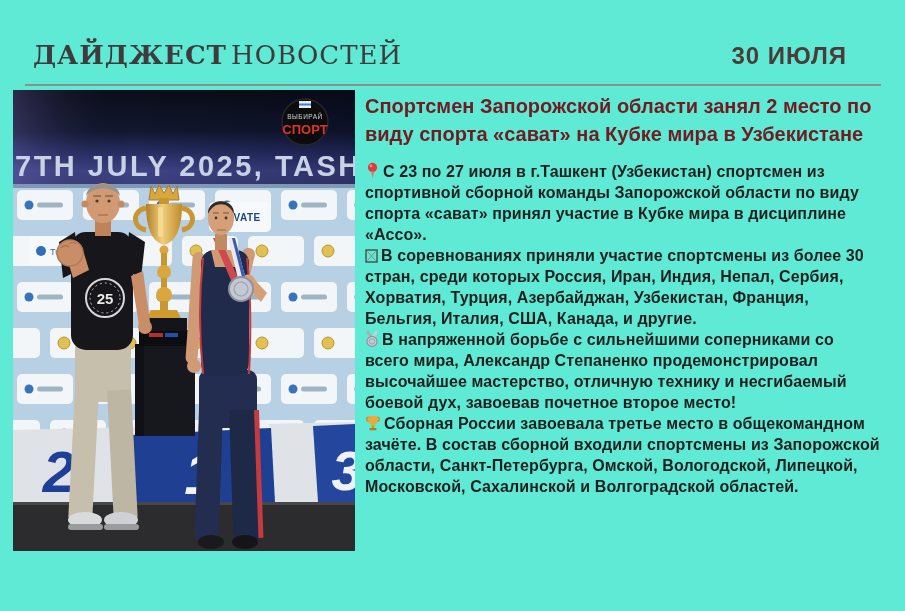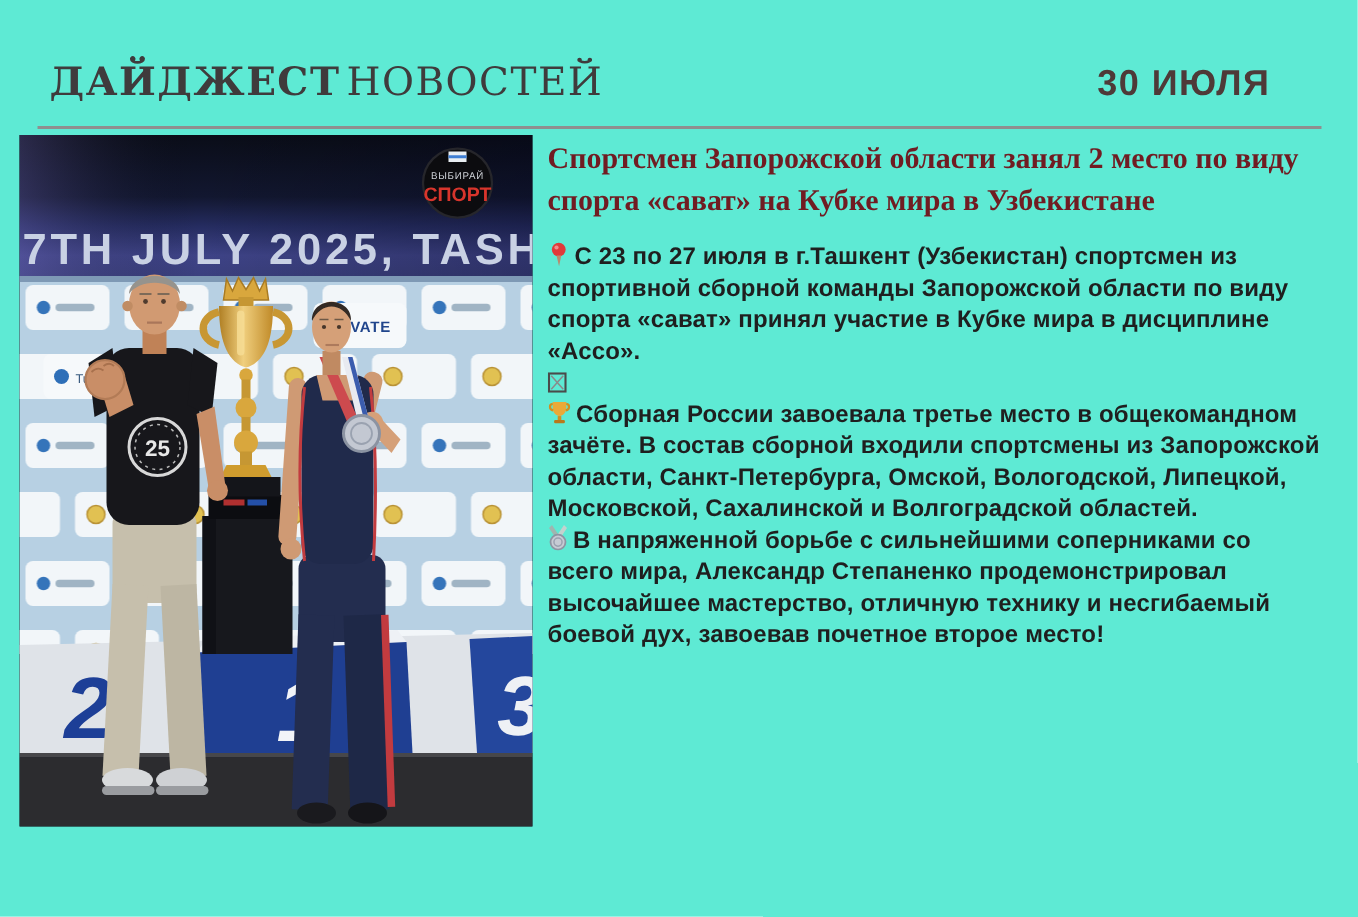--- a/index.html
+++ b/index.html
@@ -17,21 +17,21 @@
   .hdr-title .t-reg  { font-weight:normal; margin-left:4px; }
   .hdr-date { font-size:24px; font-weight:bold; color:#4e3a38; letter-spacing:1px; }
   .divider { position:absolute; left:25px; top:84px; width:856px; height:0;
              border-top:2px solid #8f8f8f; }
   
   .main { position:absolute; left:0; top:90px; display:flex; width:905px; }
   .photo { width:342px; height:461px; margin-left:13px; flex:none; background:#0b0e1b; }
   .photo svg { display:block; width:342px; height:461px; }
   .photo text { font-family:"Liberation Sans", sans-serif; }
   .article { width:516px; margin-left:10px; margin-top:0; }
-  .headline { font-family:Liberation Serif, serif; font-weight:bold; font-size:20px;
+  .headline { font-family:Liberation Sans, sans-serif; font-weight:bold; font-size:20px;
               line-height:1.4; color:#701c22; margin-top:2px; }
   .body-text { margin-top:13px; font-size:16px; line-height:21px; color:#1f1f1f;
                letter-spacing:0.1px; }
   .body-text p { margin:0;font-weight:bold; }
   .em { display:inline-block; vertical-align:-2px; margin-right:3px; line-height:0; }
   .em svg { display:block; }
 </style>
 </head>
 <body>
 
@@ -207,30 +207,30 @@
       <h1 class="headline">Спортсмен Запорожской области занял 2 место по виду спорта «сават» на Кубке мира в Узбекистане</h1>
       <div class="body-text">
         <p><span class="em"><svg width="15" height="17" viewBox="0 0 15 17">
                 <circle cx="7.5" cy="5.4" r="4.6" fill="#e03a3a"></circle>
                 <circle cx="6" cy="4" r="1.4" fill="#f28b8b"></circle>
                 <polygon points="6,9.4 7.7,16.5 9.2,9.4" fill="#bb8a6c"></polygon>
               </svg></span><span>С 23 по 27 июля в г.Ташкент (Узбекистан) спортсмен из спортивной сборной команды Запорожской области по виду спорта «сават» принял участие в Кубке мира в дисциплине «Ассо».</span></p>
         <p><span class="em"><svg width="13" height="15" viewBox="0 0 13 15">
                 <rect x="1" y="2" width="11" height="12" fill="none" stroke="#4a4a4a" stroke-width="1.4"></rect>
                 <path d="M2.5 3.5 L10.5 12.5 M10.5 3.5 L2.5 12.5" stroke="#8a8a8a" stroke-width="1"></path>
-              </svg></span></p>
+              </svg></span><span>В соревнованиях приняли участие спортсмены из более 30 стран, среди которых Россия, Иран, Индия, Непал, Сербия, Хорватия, Турция, Азербайджан, Узбекистан, Франция, Бельгия, Италия, США, Канада, и другие.</span></p>
+        <p><span class="em"><svg width="14" height="17" viewBox="0 0 14 17">
+                <polygon points="3,0 7,6 5,8 1,2" fill="#9fb6b0"></polygon>
+                <polygon points="11,0 7,6 9,8 13,2" fill="#c3d2ce"></polygon>
+                <circle cx="7" cy="11.4" r="5" fill="#c6cbd4" stroke="#8d95a3" stroke-width="1.2"></circle>
+                <circle cx="7" cy="11.4" r="2.7" fill="none" stroke="#9aa2b0" stroke-width="1"></circle>
+              </svg></span><span>В напряженной борьбе с сильнейшими соперниками со всего мира, Александр Степаненко продемонстрировал высочайшее мастерство, отличную технику и несгибаемый боевой дух, завоевав почетное второе место!</span></p>
         <p><span class="em"><svg width="16" height="16" viewBox="0 0 16 16">
                 <path d="M3.5 1 h9 v4 c0 3 -2 5 -4.5 5.5 C5.5 10 3.5 8 3.5 5 Z" fill="#eba937"></path>
                 <path d="M3.5 2.2 C1 2.5 1 6 3.8 6.6 M12.5 2.2 C15 2.5 15 6 12.2 6.6" fill="none" stroke="#d18f1f" stroke-width="1.5"></path>
                 <rect x="6.8" y="10.4" width="2.4" height="2.6" fill="#d18f1f"></rect>
                 <rect x="4.4" y="13" width="7.2" height="2.2" rx="0.8" fill="#b9791b"></rect>
               </svg></span><span>Сборная России завоевала третье место в общекомандном зачёте. В состав сборной входили спортсмены из Запорожской области, Санкт-Петербурга, Омской, Вологодской, Липецкой, Московской, Сахалинской и Волгоградской областей.</span></p>
-        <p><span class="em"><svg width="14" height="17" viewBox="0 0 14 17">
-                <polygon points="3,0 7,6 5,8 1,2" fill="#9fb6b0"></polygon>
-                <polygon points="11,0 7,6 9,8 13,2" fill="#c3d2ce"></polygon>
-                <circle cx="7" cy="11.4" r="5" fill="#c6cbd4" stroke="#8d95a3" stroke-width="1.2"></circle>
-                <circle cx="7" cy="11.4" r="2.7" fill="none" stroke="#9aa2b0" stroke-width="1"></circle>
-              </svg></span><span>В напряженной борьбе с сильнейшими соперниками со всего мира, Александр Степаненко продемонстрировал высочайшее мастерство, отличную технику и несгибаемый боевой дух, завоевав почетное второе место!</span></p>
       </div>
     </div>
 
   </div>
 </div>
 
 </body></html>

